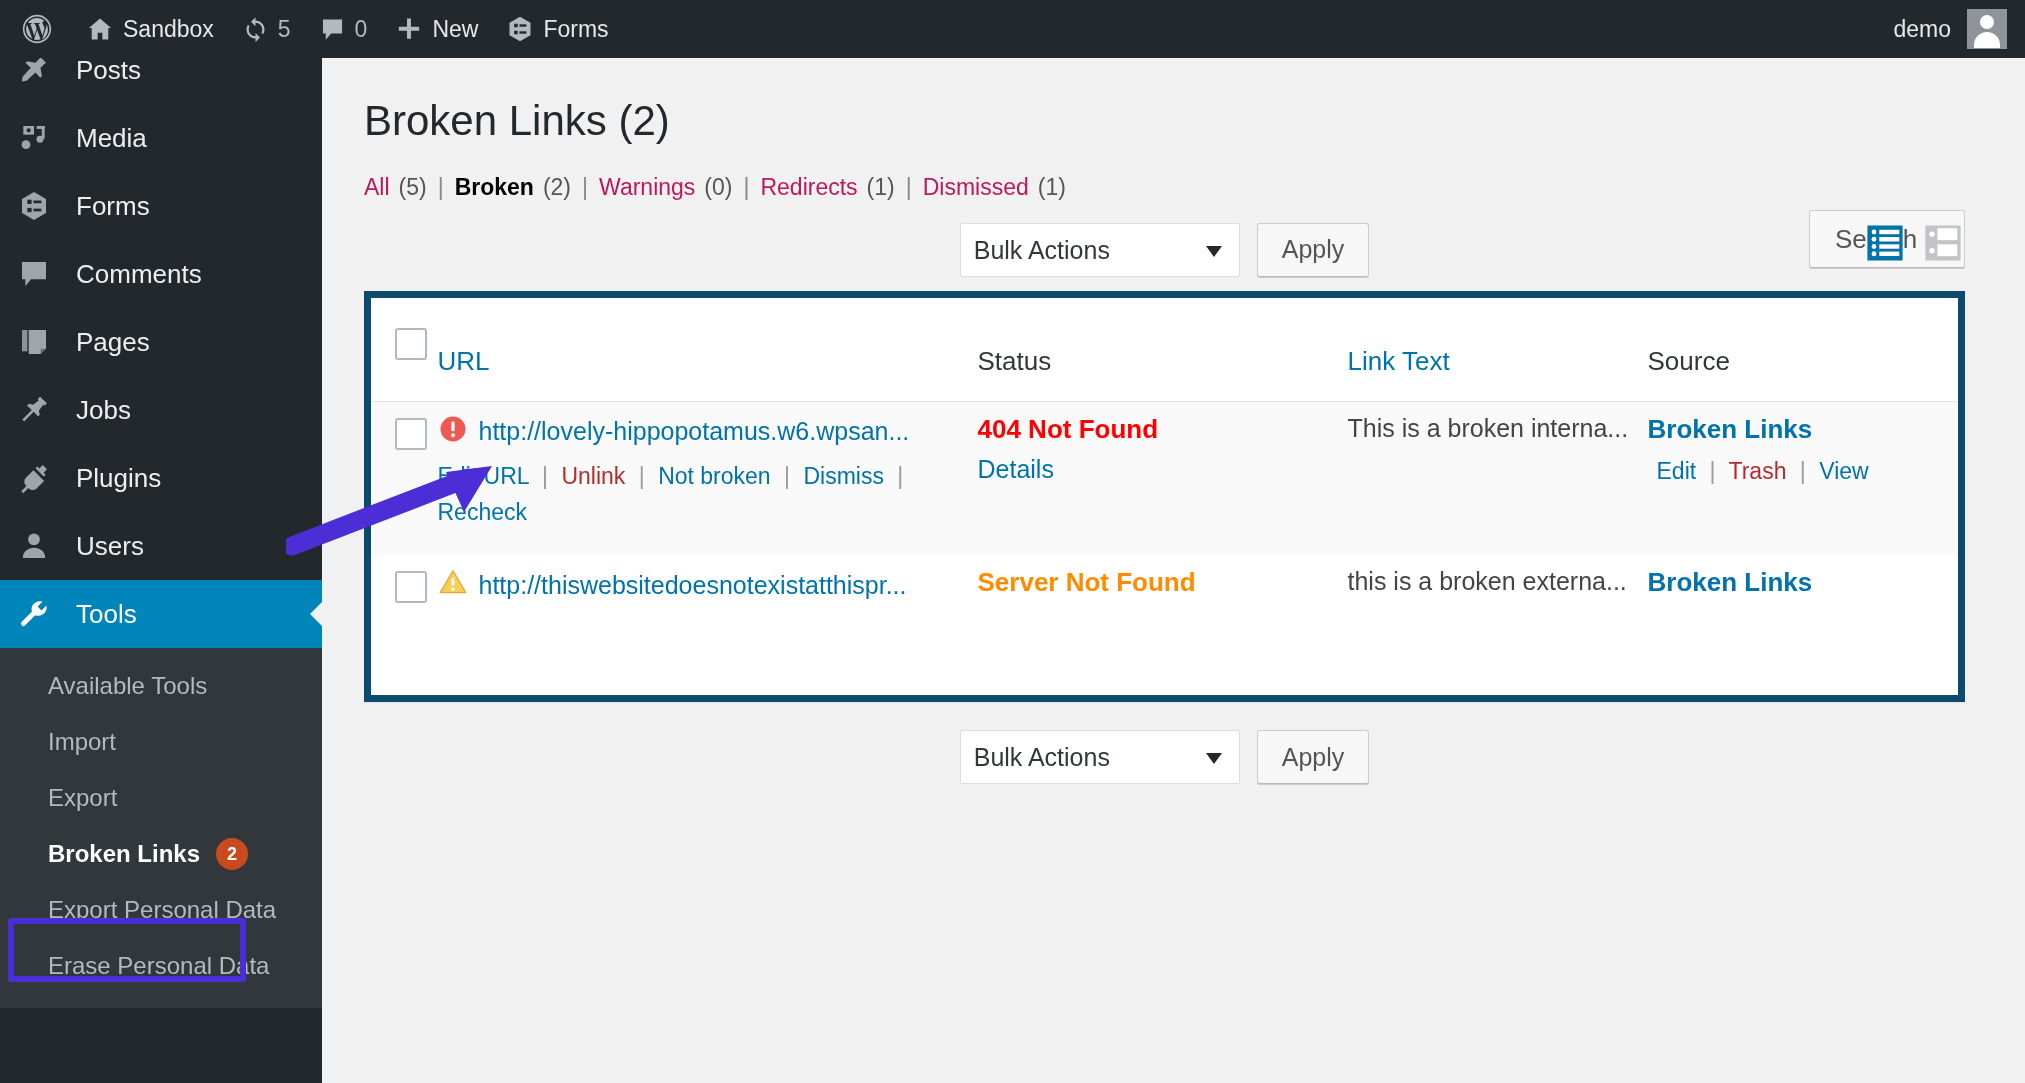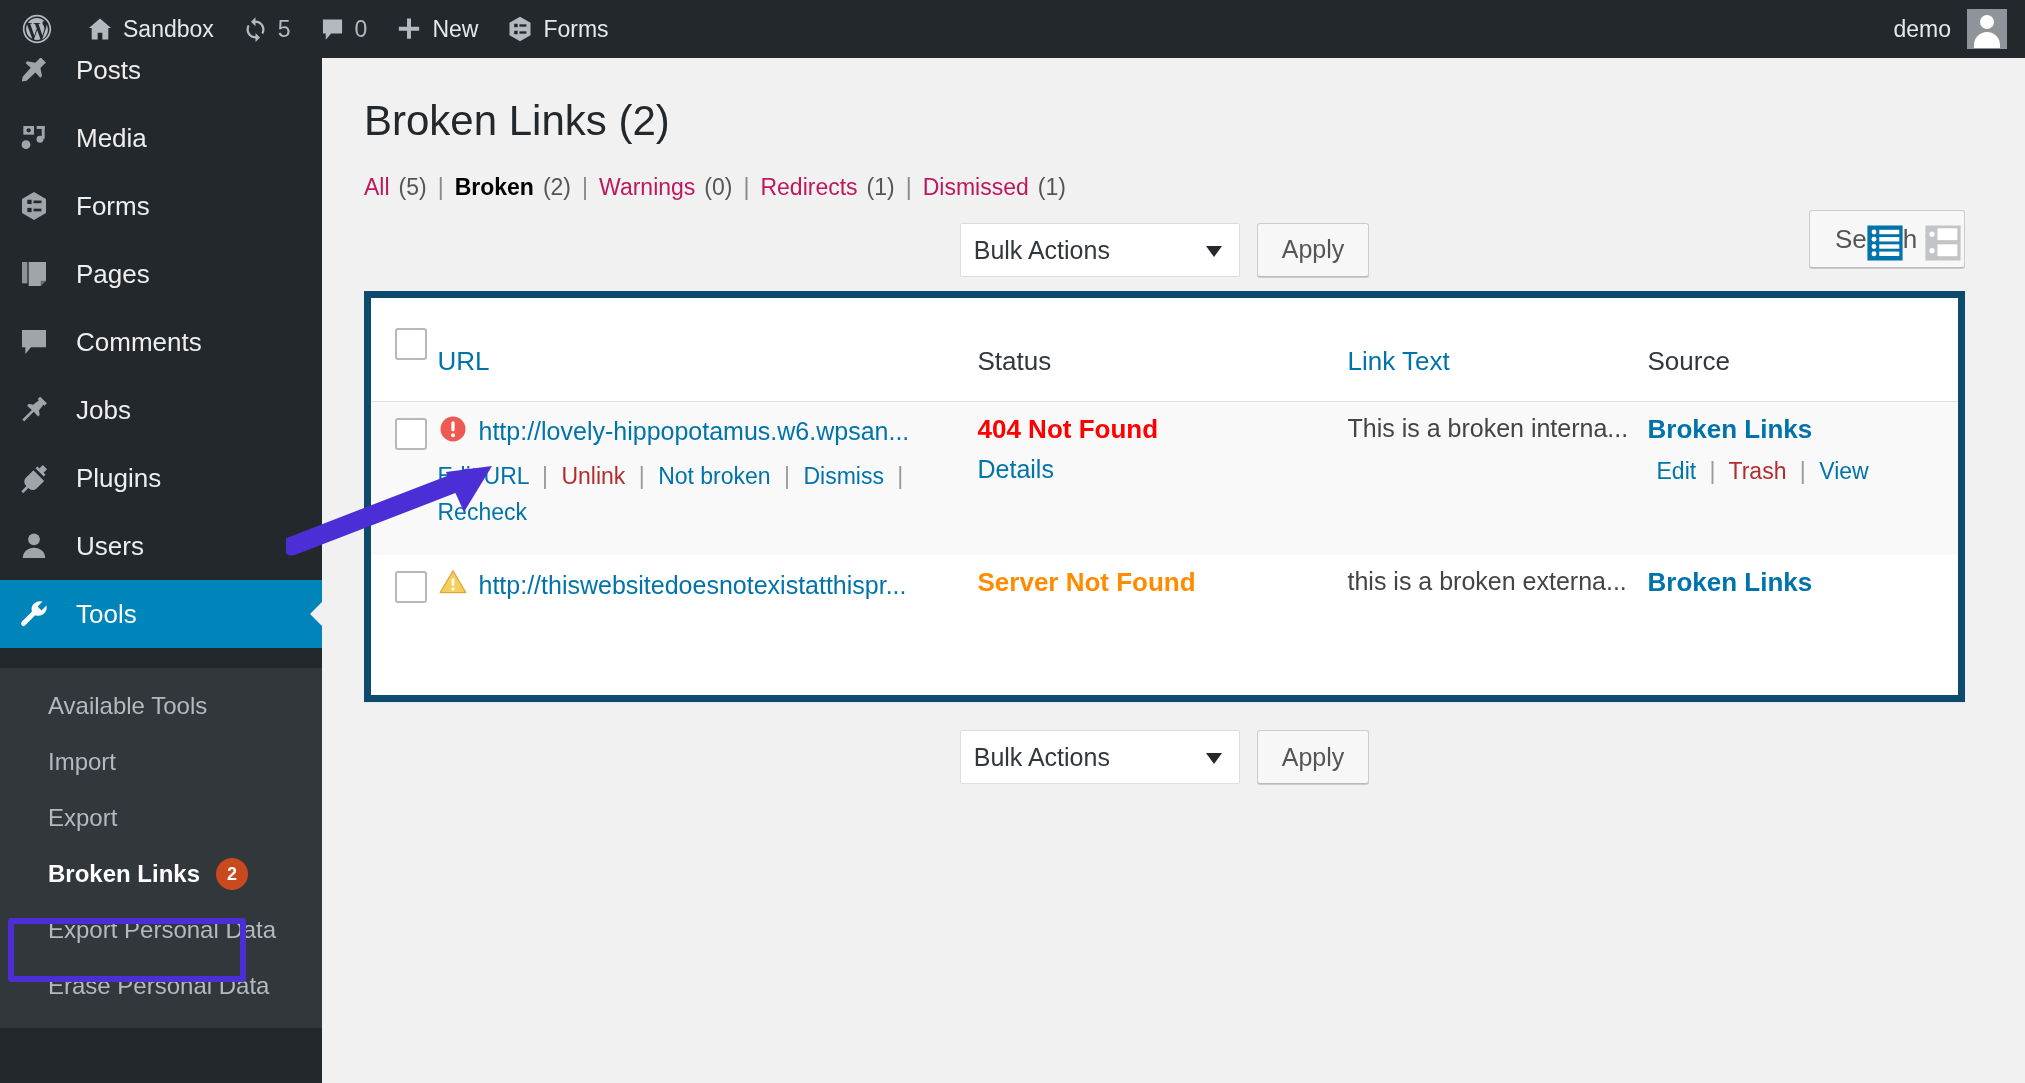--- a/index.html
+++ b/index.html
@@ -77,21 +77,20 @@
     content: "";
     position: absolute; right: -1px; top: 50%;
     margin-top: -13px;
     border-style: solid;
     border-width: 13px 13px 13px 0;
     border-color: transparent #f1f1f1 transparent transparent;
   }
   .submenu {
     background: #32373c;
     padding: 10px 0 14px 0;
-    margin-top: 20px;
   }
   .submenu-item {
     display: flex; align-items: center;
     height: 56px; padding-left: 48px;
     color: #b4b9be; font-size: 24px;
     gap: 16px; position: relative;
   }
   .submenu-item.current { color: #fff; font-weight: bold; }
   .badge-count {
     display: inline-flex; align-items: center; justify-content: center;
@@ -345,35 +344,35 @@
         <rect x="7" y="13.4" width="3.2" height="3.2" fill="#23282d"></rect>
         <rect x="11.6" y="14" width="6" height="2" fill="#23282d"></rect>
       </svg>
     </span>
     <span>Forms</span>
   </div>
 
   <div class="menu-item">
     <span class="mi-icon">
       <svg class="icn" width="32" height="32" viewBox="0 0 24 24" fill="#a0a5aa">
+        <path d="M3 3h18v13H9.8L5.5 21v-5H3z"></path>
+      </svg>
+    </span>
+    <span>Comments</span>
+  </div>
+
+  <div class="menu-item">
+    <span class="mi-icon">
+      <svg class="icn" width="32" height="32" viewBox="0 0 24 24" fill="#a0a5aa">
         <path d="M3 3h4v16H3z" opacity=".85"></path>
         <path d="M8 3h13v14l-4 4H8z"></path>
         <path d="M17 17h4l-4 4z" fill="#23282d" opacity=".45"></path>
       </svg>
     </span>
     <span>Pages</span>
-  </div>
-
-  <div class="menu-item">
-    <span class="mi-icon">
-      <svg class="icn" width="32" height="32" viewBox="0 0 24 24" fill="#a0a5aa">
-        <path d="M3 3h18v13H9.8L5.5 21v-5H3z"></path>
-      </svg>
-    </span>
-    <span>Comments</span>
   </div>
 
   <div class="menu-item">
     <span class="mi-icon">
       <svg class="icn" width="32" height="32" viewBox="0 0 24 24" fill="#a0a5aa">
         <path d="M16.6 2 14.8 3.8l.9.9-4.4 3.3-3.1-.6L6.8 8.8l3.6 3.2-7.2 7.2 1.4 1.4 7.2-7.2 3.3 3.5 1.2-1.3-.6-3.2 3.3-4.4.9.9L21.7 7z"></path>
       </svg>
     </span>
     <span>Jobs</span>
   </div>

